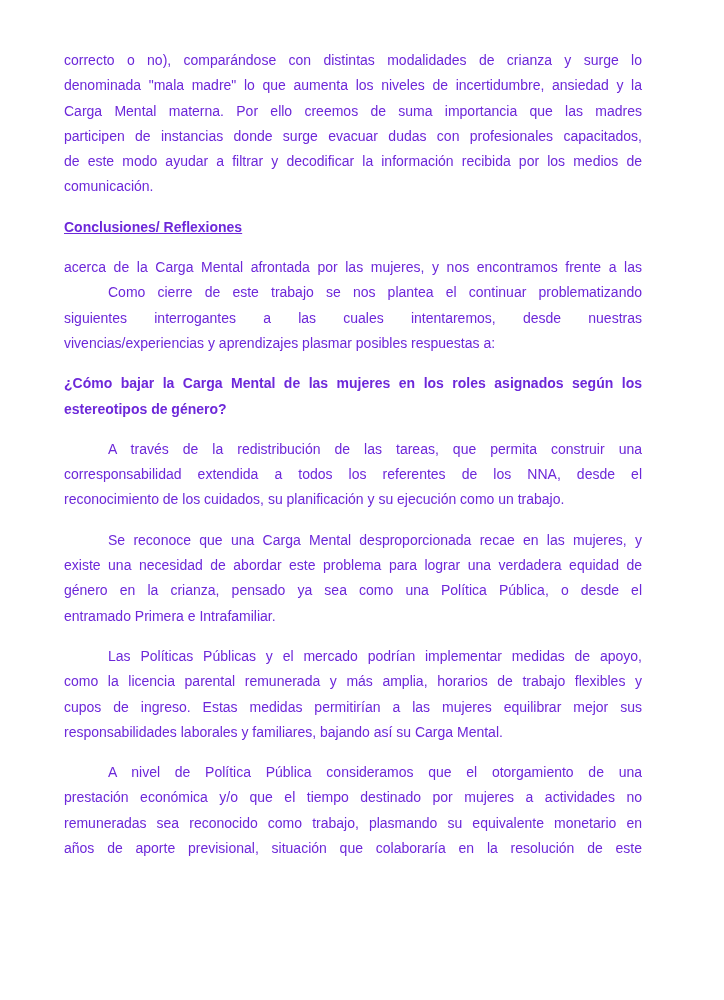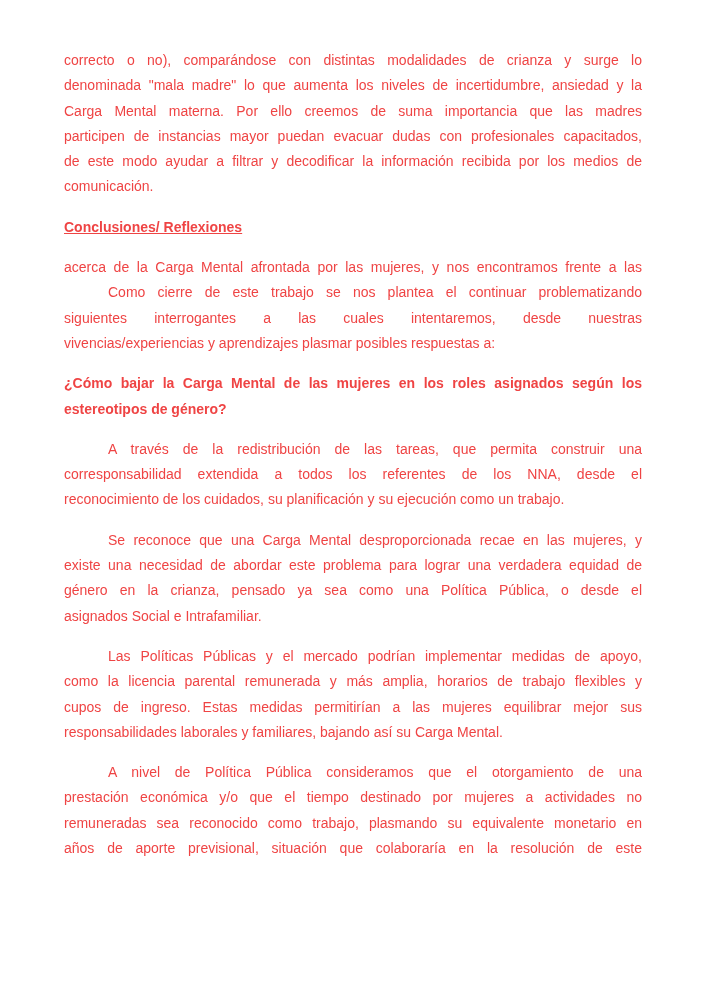--- a/index.html
+++ b/index.html
@@ -17,21 +17,21 @@
   }
   .doc-body {
     position: absolute;
     top: 48px;
     left: 64px;
     width: 578px;
     display: flex;
     flex-direction: column;
     font-family: "Liberation Sans", sans-serif;
     font-size: 14px;
-    color: #ef4444;
+    color: #6d28d9;
   }
   .block {
     margin: 0 0 15px 0;
   }
   .block.heading {
     font-weight: bold;
   }
   .block.heading .line {
     text-align: left;
     text-align-last: left;
@@ -57,21 +57,21 @@
 </style>
 </head>
 <body>
 
 <div class="page">
   <div class="doc-body">
       <div class="block paragraph">
         <div class="line">correcto o no), comparándose con distintas modalidades de crianza y surge lo</div>
         <div class="line">denominada "mala madre" lo que aumenta los niveles de incertidumbre, ansiedad y la</div>
         <div class="line">Carga Mental materna. Por ello creemos de suma importancia que las madres</div>
-        <div class="line">participen de instancias mayor puedan evacuar dudas con profesionales capacitados,</div>
+        <div class="line">participen de instancias donde surge evacuar dudas con profesionales capacitados,</div>
         <div class="line">de este modo ayudar a filtrar y decodificar la información recibida por los medios de</div>
         <div class="line end">comunicación.</div>
       </div>
       <div class="block heading">
         <div class="line end">Conclusiones/ Reflexiones</div>
       </div>
       <div class="block paragraph">
         <div class="line">acerca de la Carga Mental afrontada por las mujeres, y nos encontramos frente a las</div>
         <div class="line indent">Como cierre de este trabajo se nos plantea el continuar problematizando</div>
         <div class="line">siguientes interrogantes a las cuales intentaremos, desde nuestras</div>
@@ -83,21 +83,21 @@
       </div>
       <div class="block paragraph">
         <div class="line indent">A través de la redistribución de las tareas, que permita construir una</div>
         <div class="line">corresponsabilidad extendida a todos los referentes de los NNA, desde el</div>
         <div class="line end">reconocimiento de los cuidados, su planificación y su ejecución como un trabajo.</div>
       </div>
       <div class="block paragraph">
         <div class="line indent">Se reconoce que una Carga Mental desproporcionada recae en las mujeres, y</div>
         <div class="line">existe una necesidad de abordar este problema para lograr una verdadera equidad de</div>
         <div class="line">género en la crianza, pensado ya sea como una Política Pública, o desde el</div>
-        <div class="line end">asignados Social e Intrafamiliar.</div>
+        <div class="line end">entramado Primera e Intrafamiliar.</div>
       </div>
       <div class="block paragraph">
         <div class="line indent">Las Políticas Públicas y el mercado podrían implementar medidas de apoyo,</div>
         <div class="line">como la licencia parental remunerada y más amplia, horarios de trabajo flexibles y</div>
         <div class="line">cupos de ingreso. Estas medidas permitirían a las mujeres equilibrar mejor sus</div>
         <div class="line end">responsabilidades laborales y familiares, bajando así su Carga Mental.</div>
       </div>
       <div class="block paragraph">
         <div class="line indent">A nivel de Política Pública consideramos que el otorgamiento de una</div>
         <div class="line">prestación económica y/o que el tiempo destinado por mujeres a actividades no</div>

